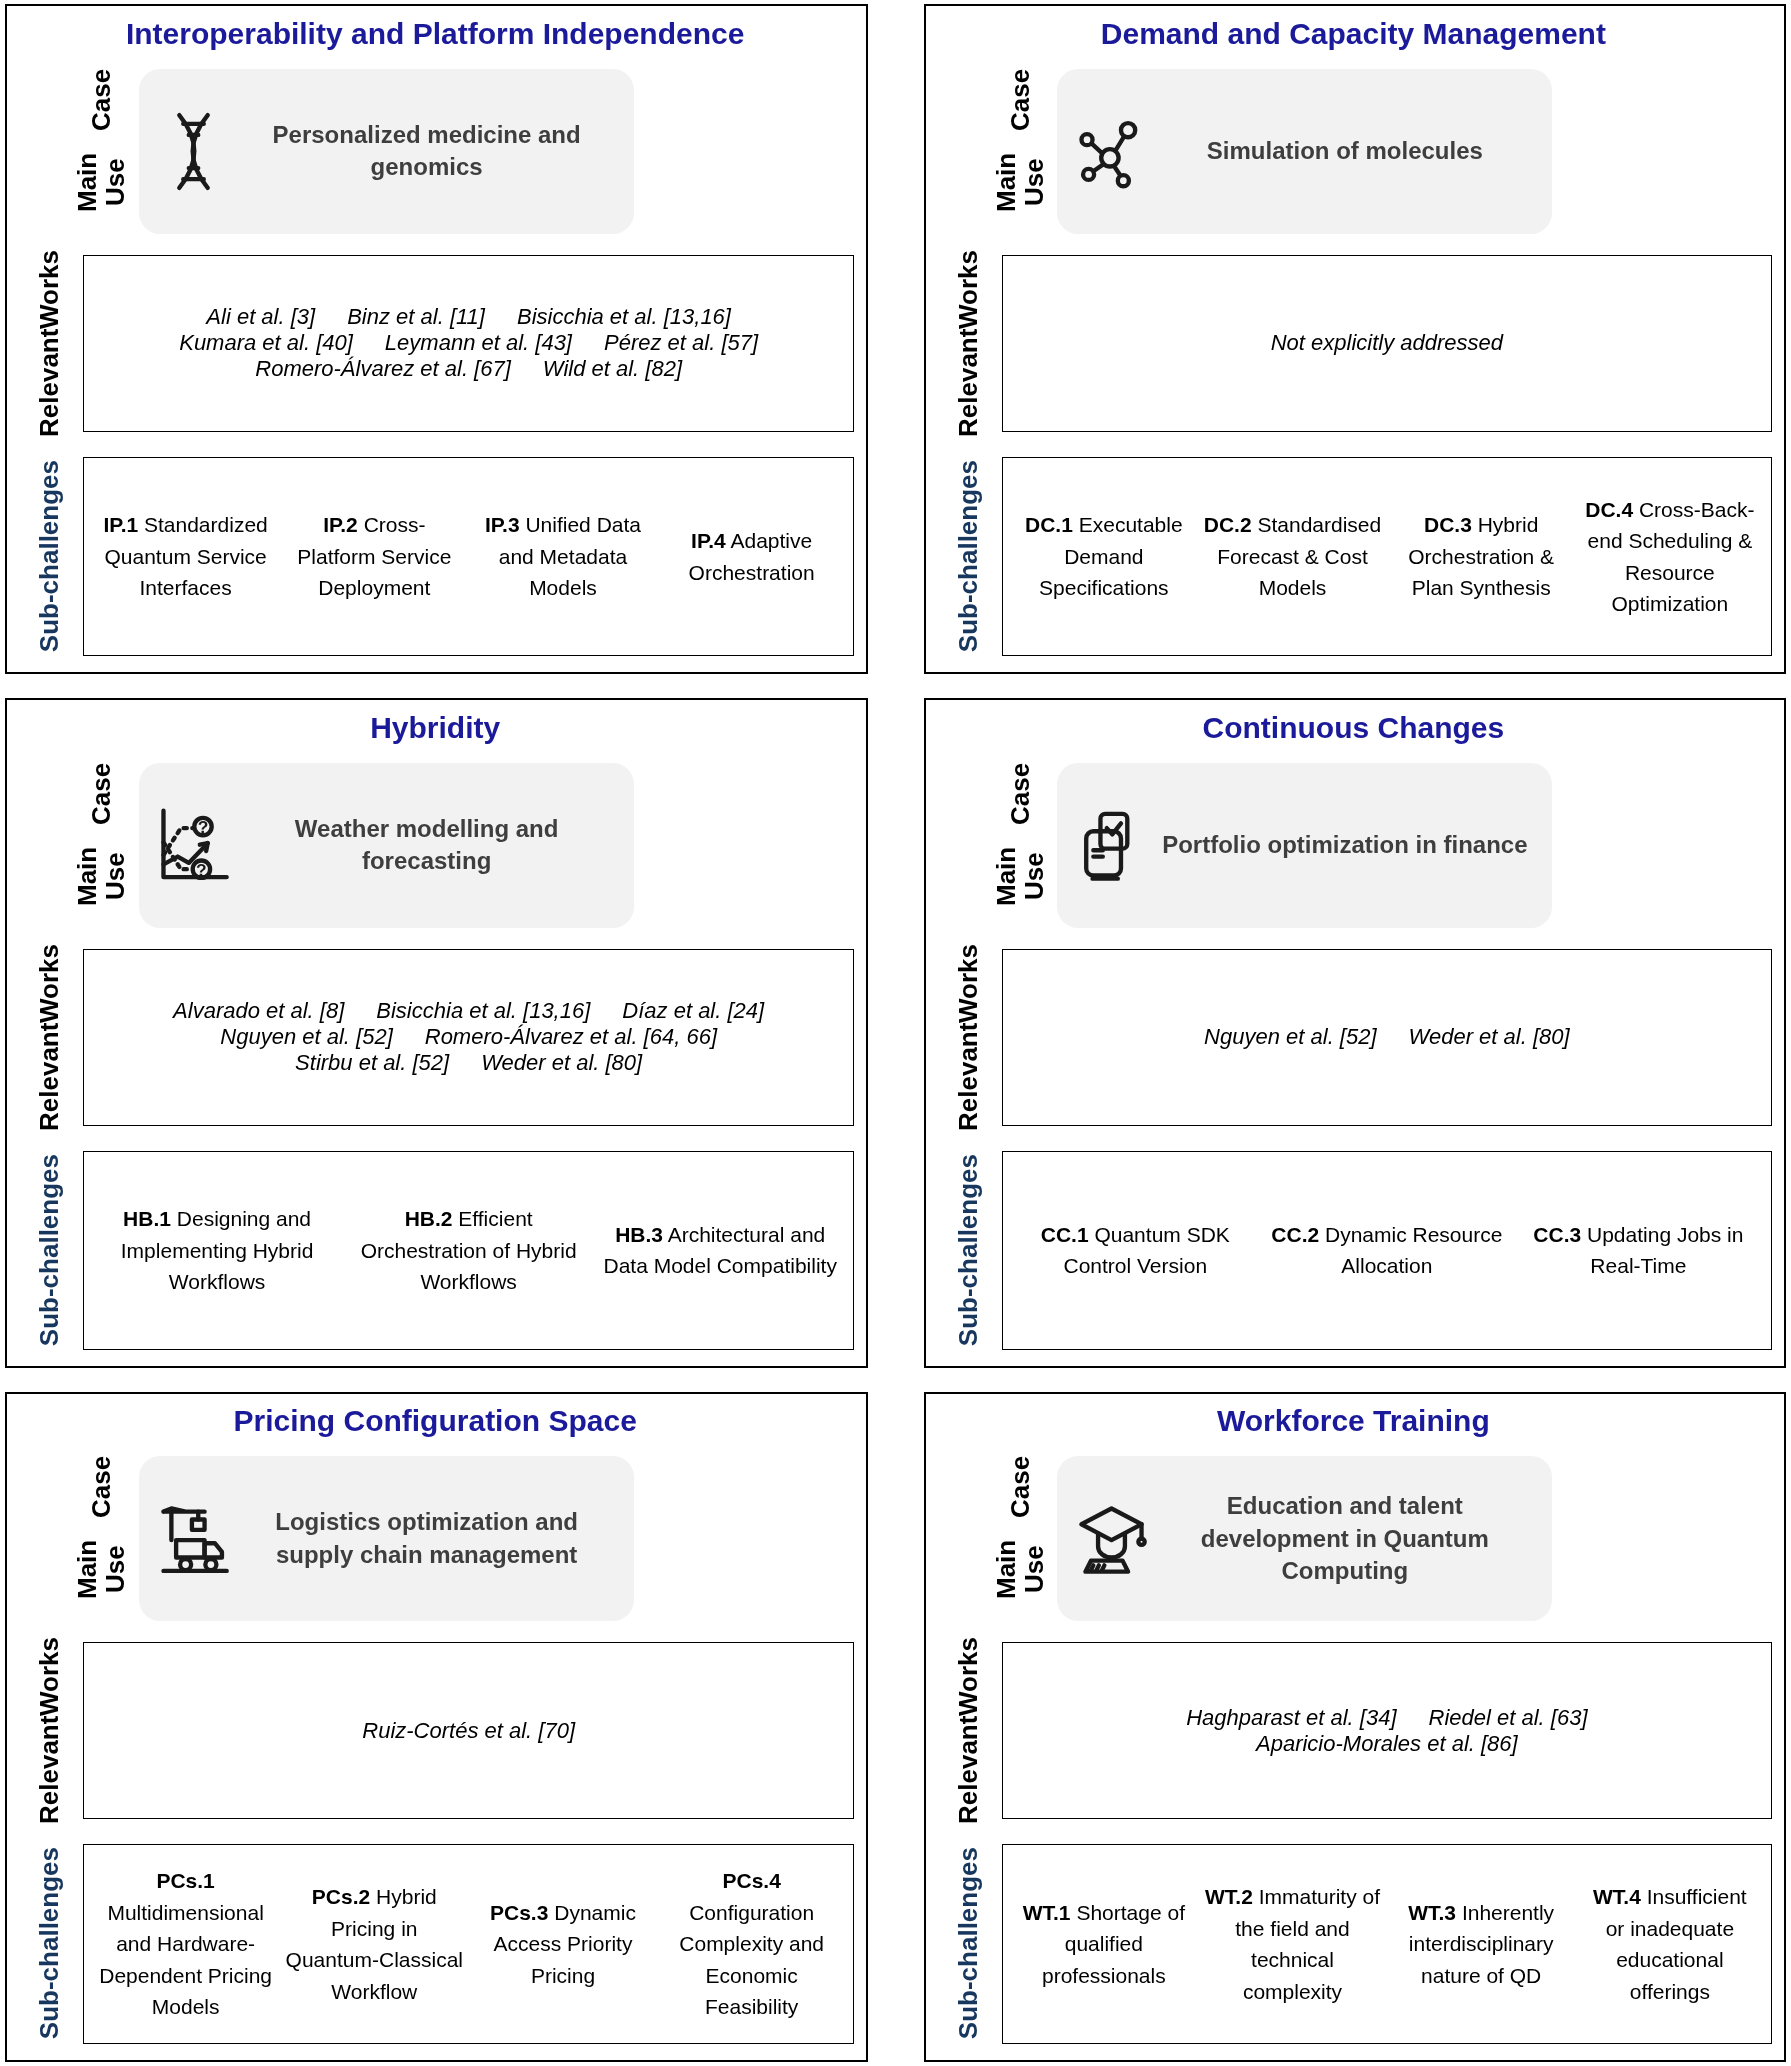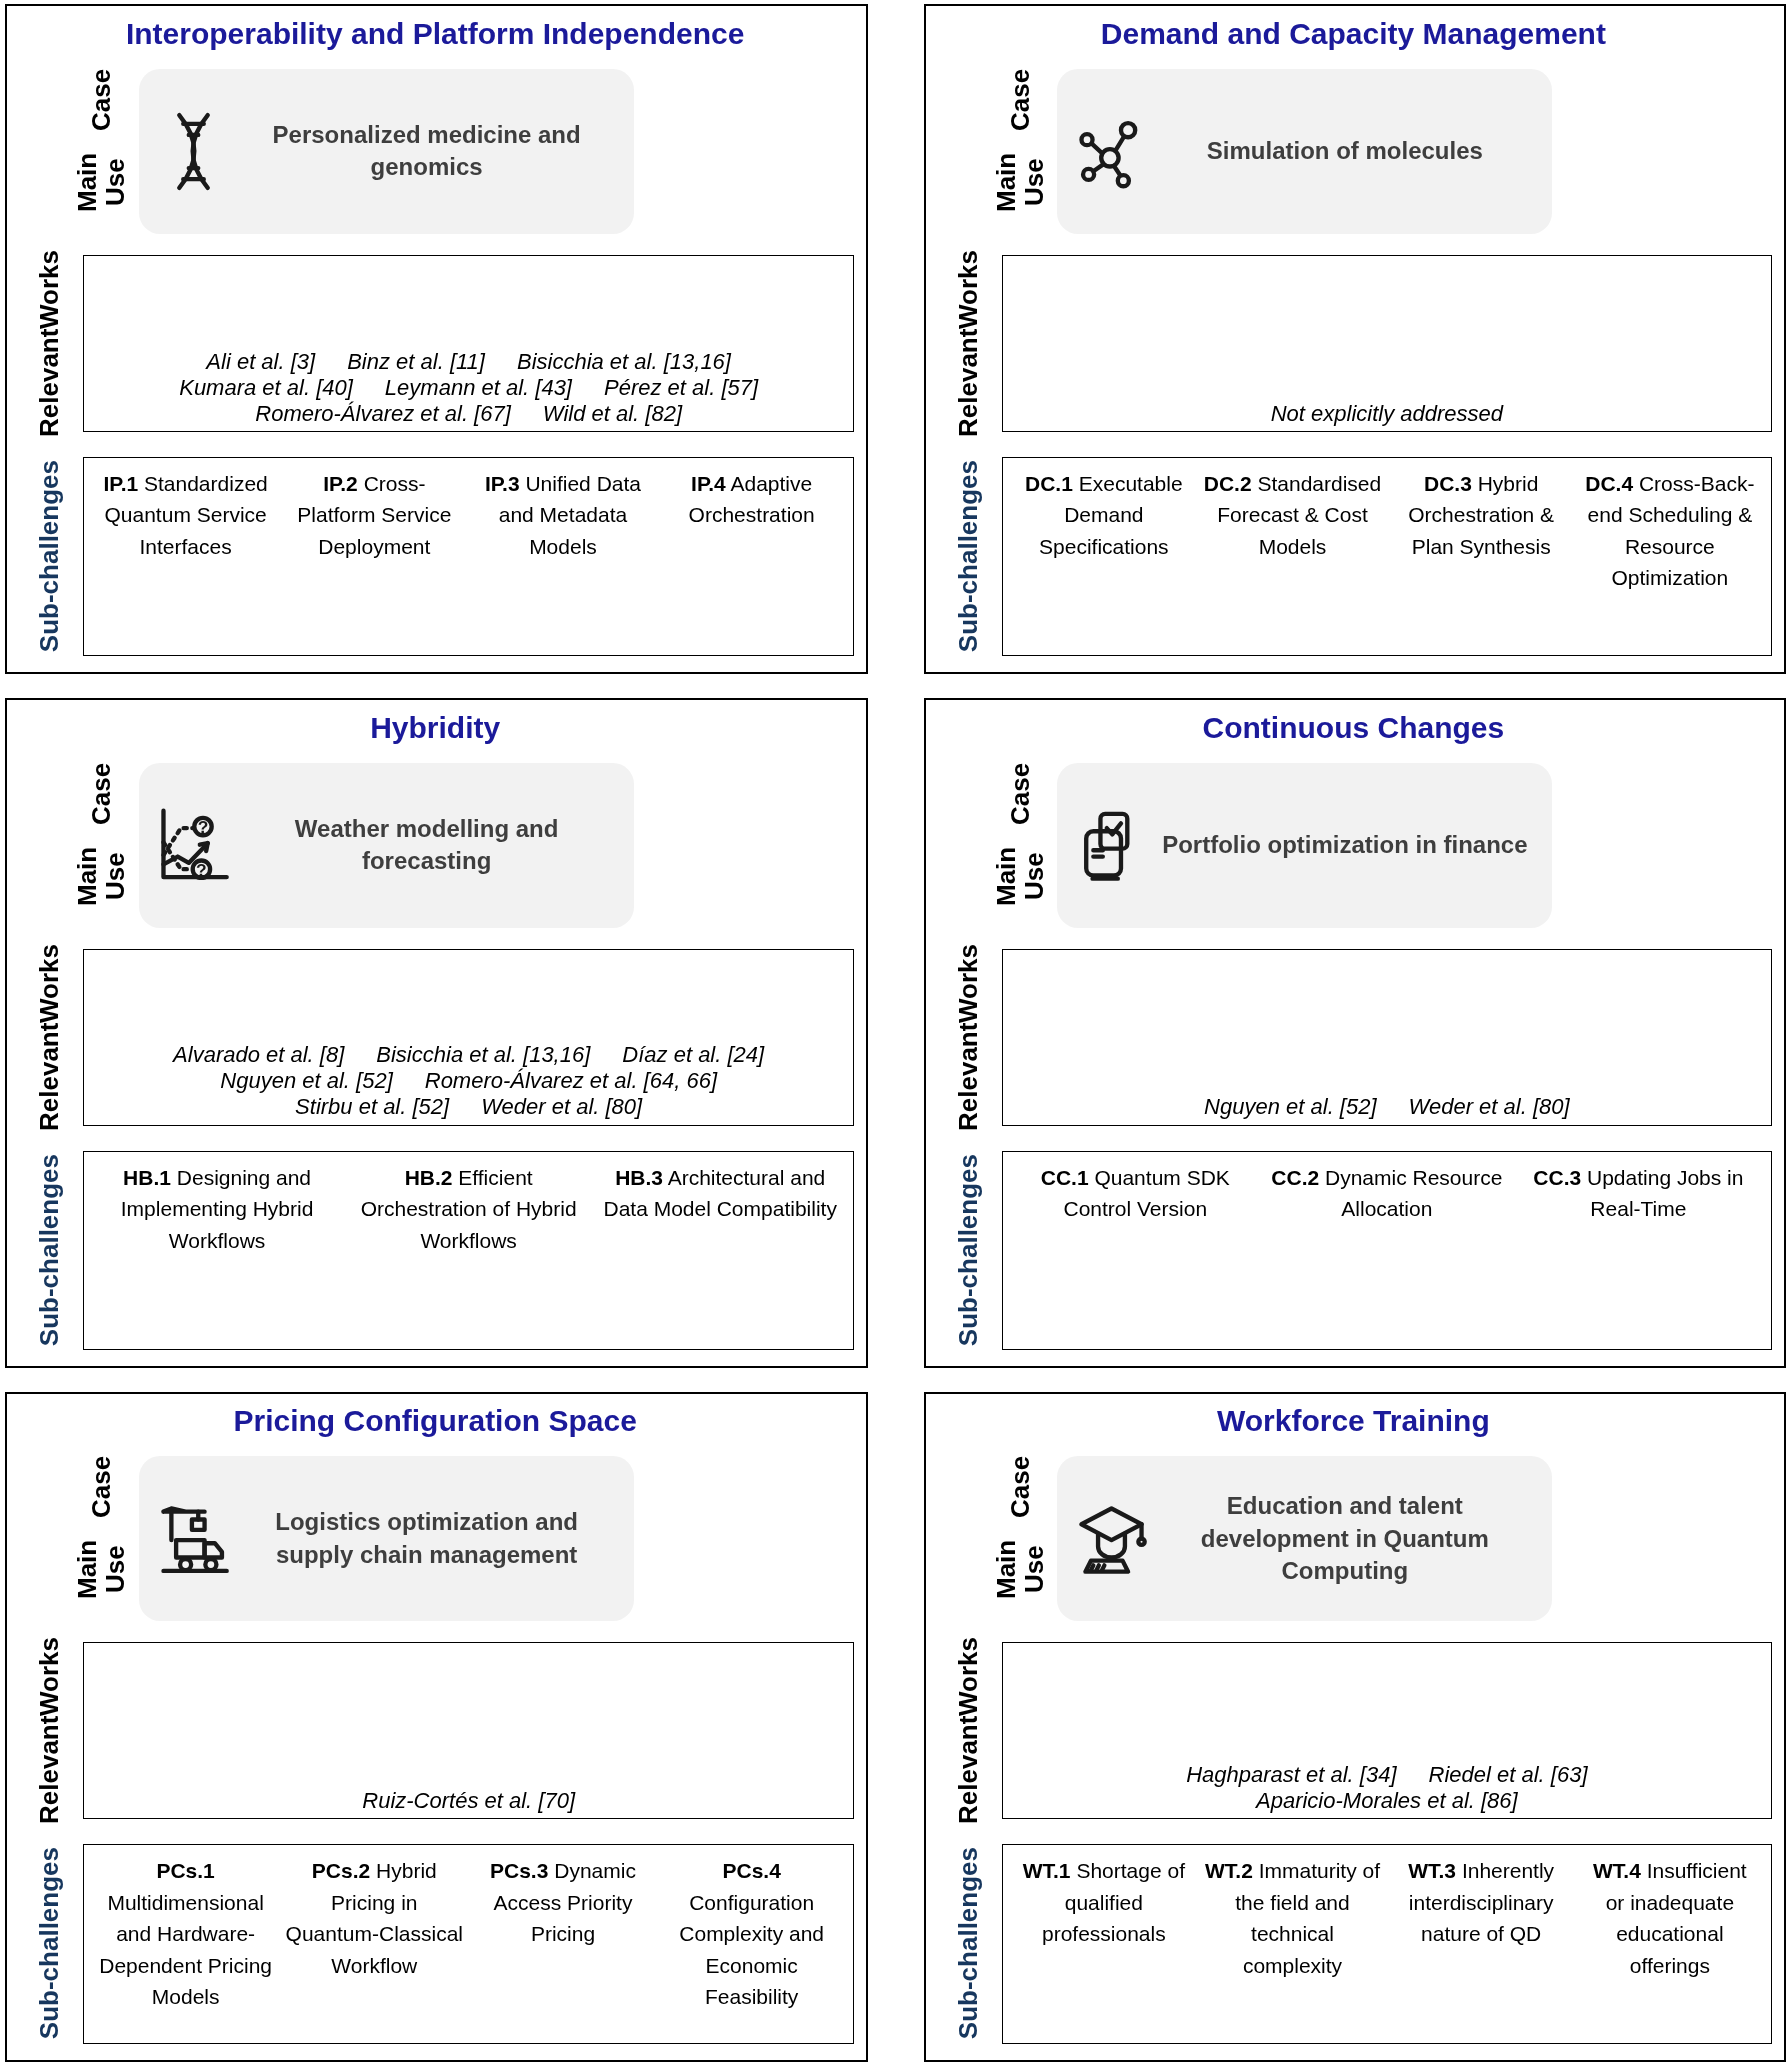--- a/index.html
+++ b/index.html
@@ -57,30 +57,30 @@
   .icon svg{width:79px;height:79px;}
   .usecase-text{
     flex:1;text-align:center;
     font-weight:700;font-size:24px;line-height:1.36;
     color:var(--usecase-text,#3e3e3e);
   }
   .works-row{margin-top:21px;height:177px;}
   .works-box{
     flex:1;
     border:1.8px solid var(--box-border,#000);
-    display:flex;flex-direction:column;justify-content:flex-end;
+    display:flex;flex-direction:column;justify-content:center;
     padding:4.4px 10.6px;
     font-style:italic;font-size:22px;
   }
   .works-line{display:flex;justify-content:center;column-gap:32px;flex-wrap:wrap;}
   .sub-row{flex:1;margin-top:25px;}
   .sub-box{
     flex:1;
     border:1.8px solid var(--box-border,#000);
-    display:flex;align-items:flex-start;
+    display:flex;align-items:center;
     box-sizing:border-box;
     padding:9.8px 7px;
   }
   .sub-item{flex:1;text-align:center;font-size:21px;line-height:1.5;padding:0 5.3px;}
   .sub-code{font-weight:700;}
   .iconart{stroke:#1a1a1a;stroke-width:5.5;fill:none;stroke-linecap:round;stroke-linejoin:round;}
   .icontext{fill:#1a1a1a;stroke:none;font-weight:700;}
 </style>
 </head>
 <body>

